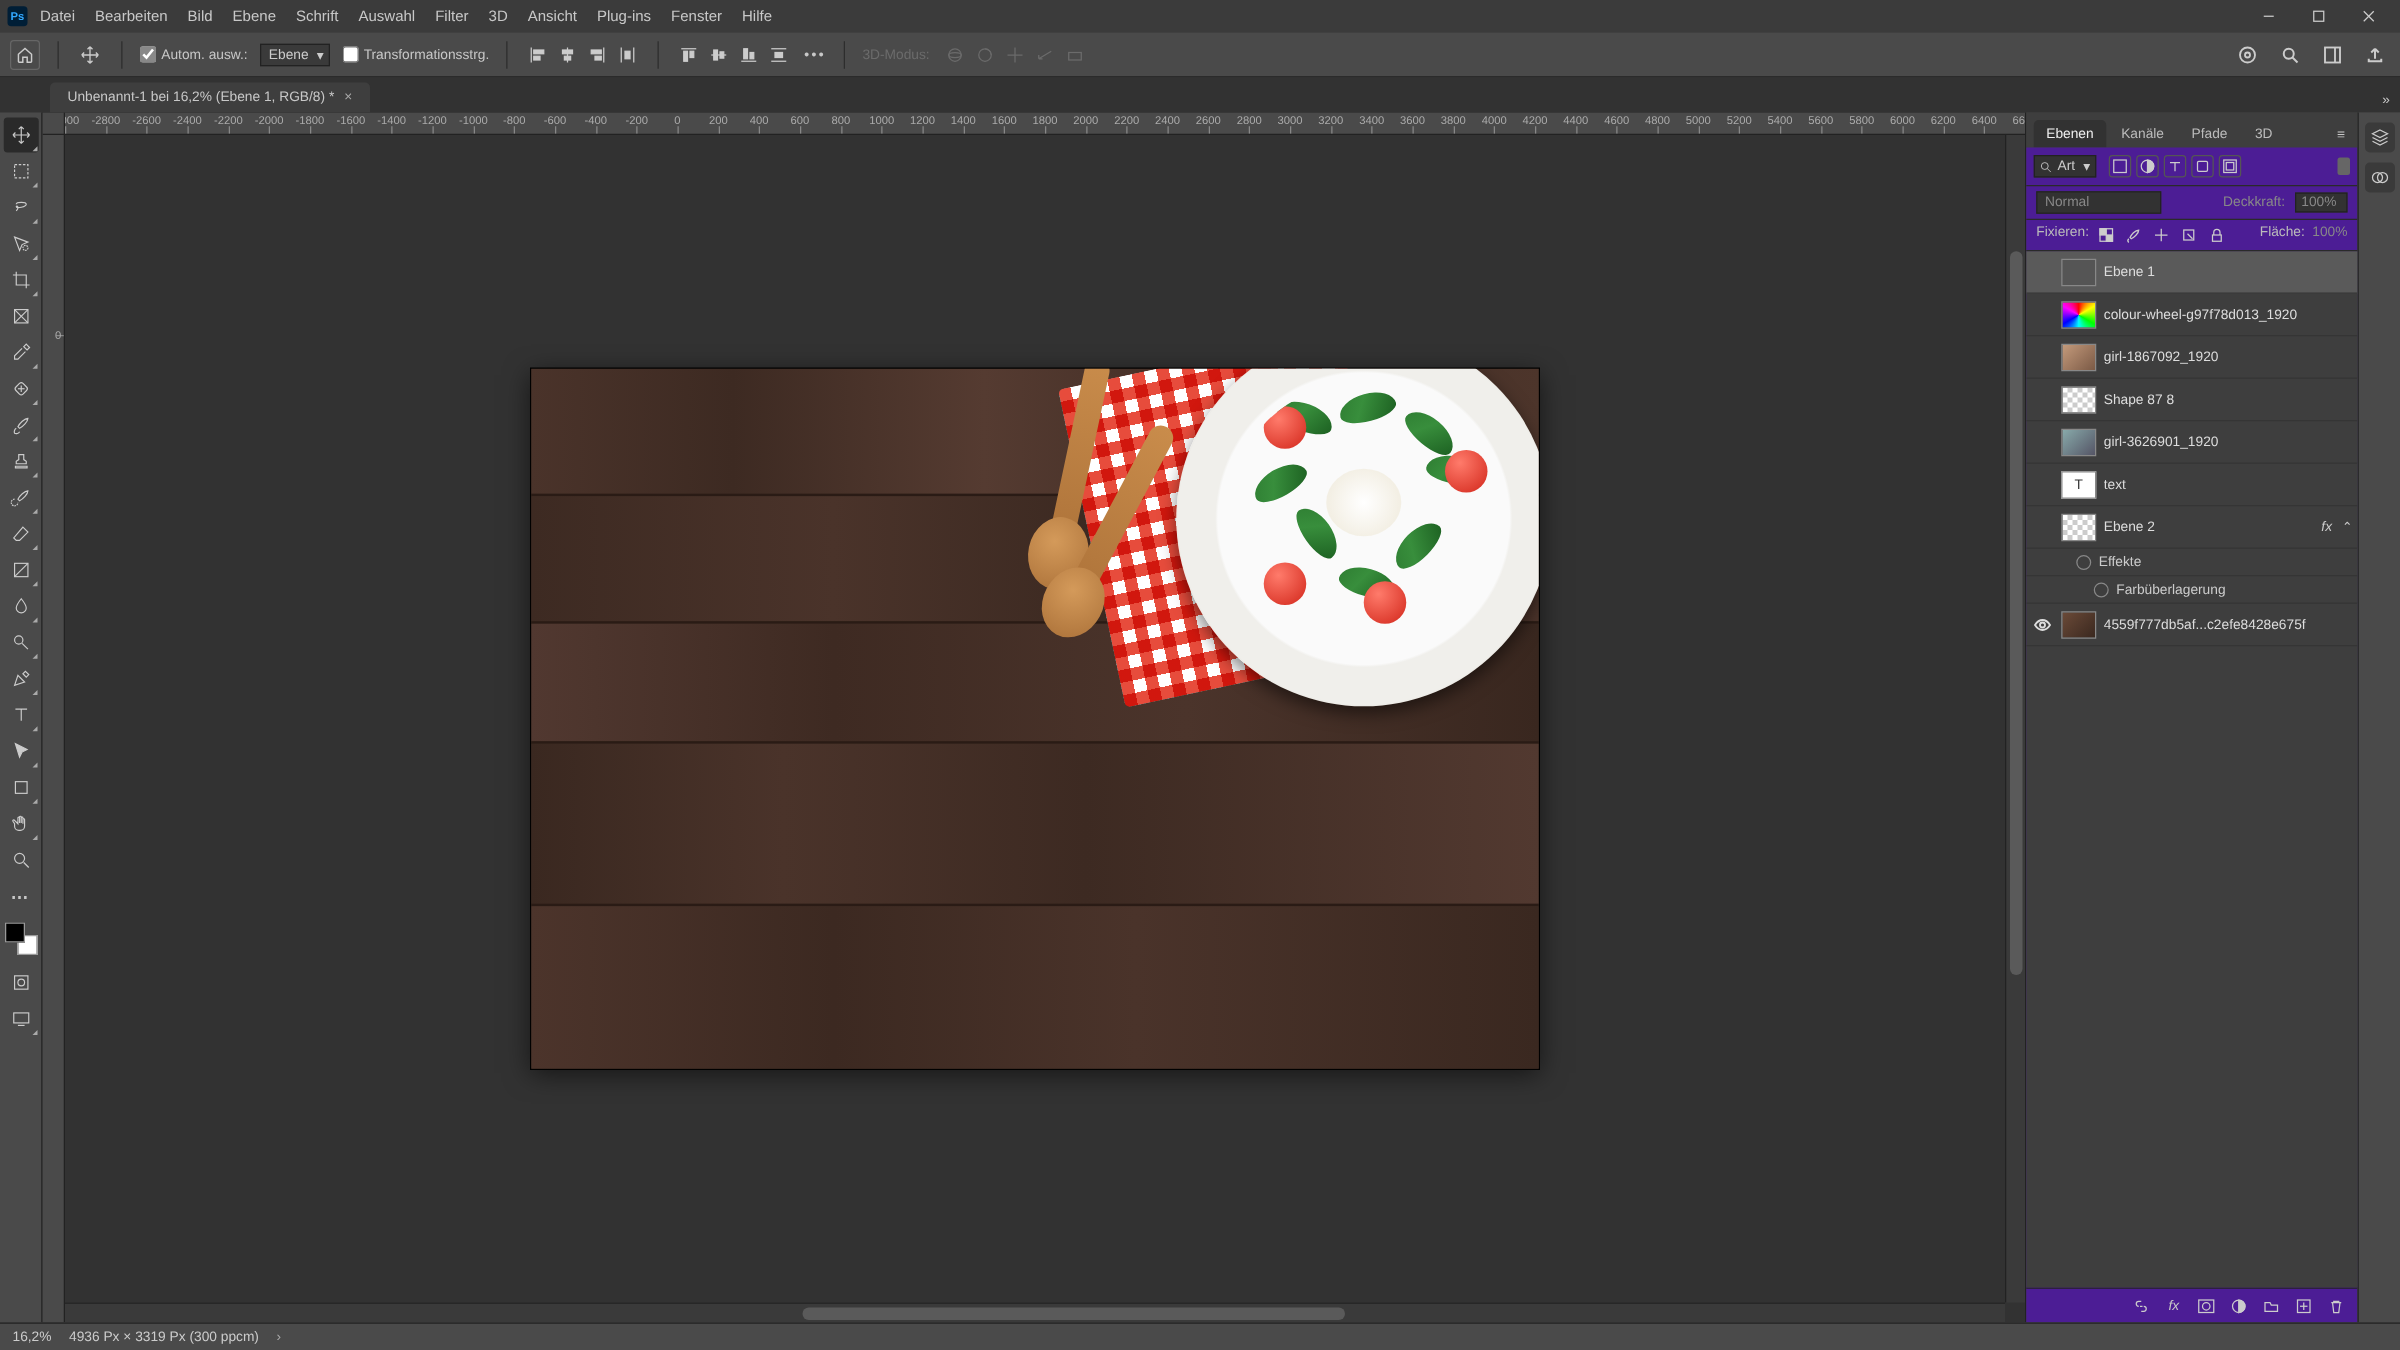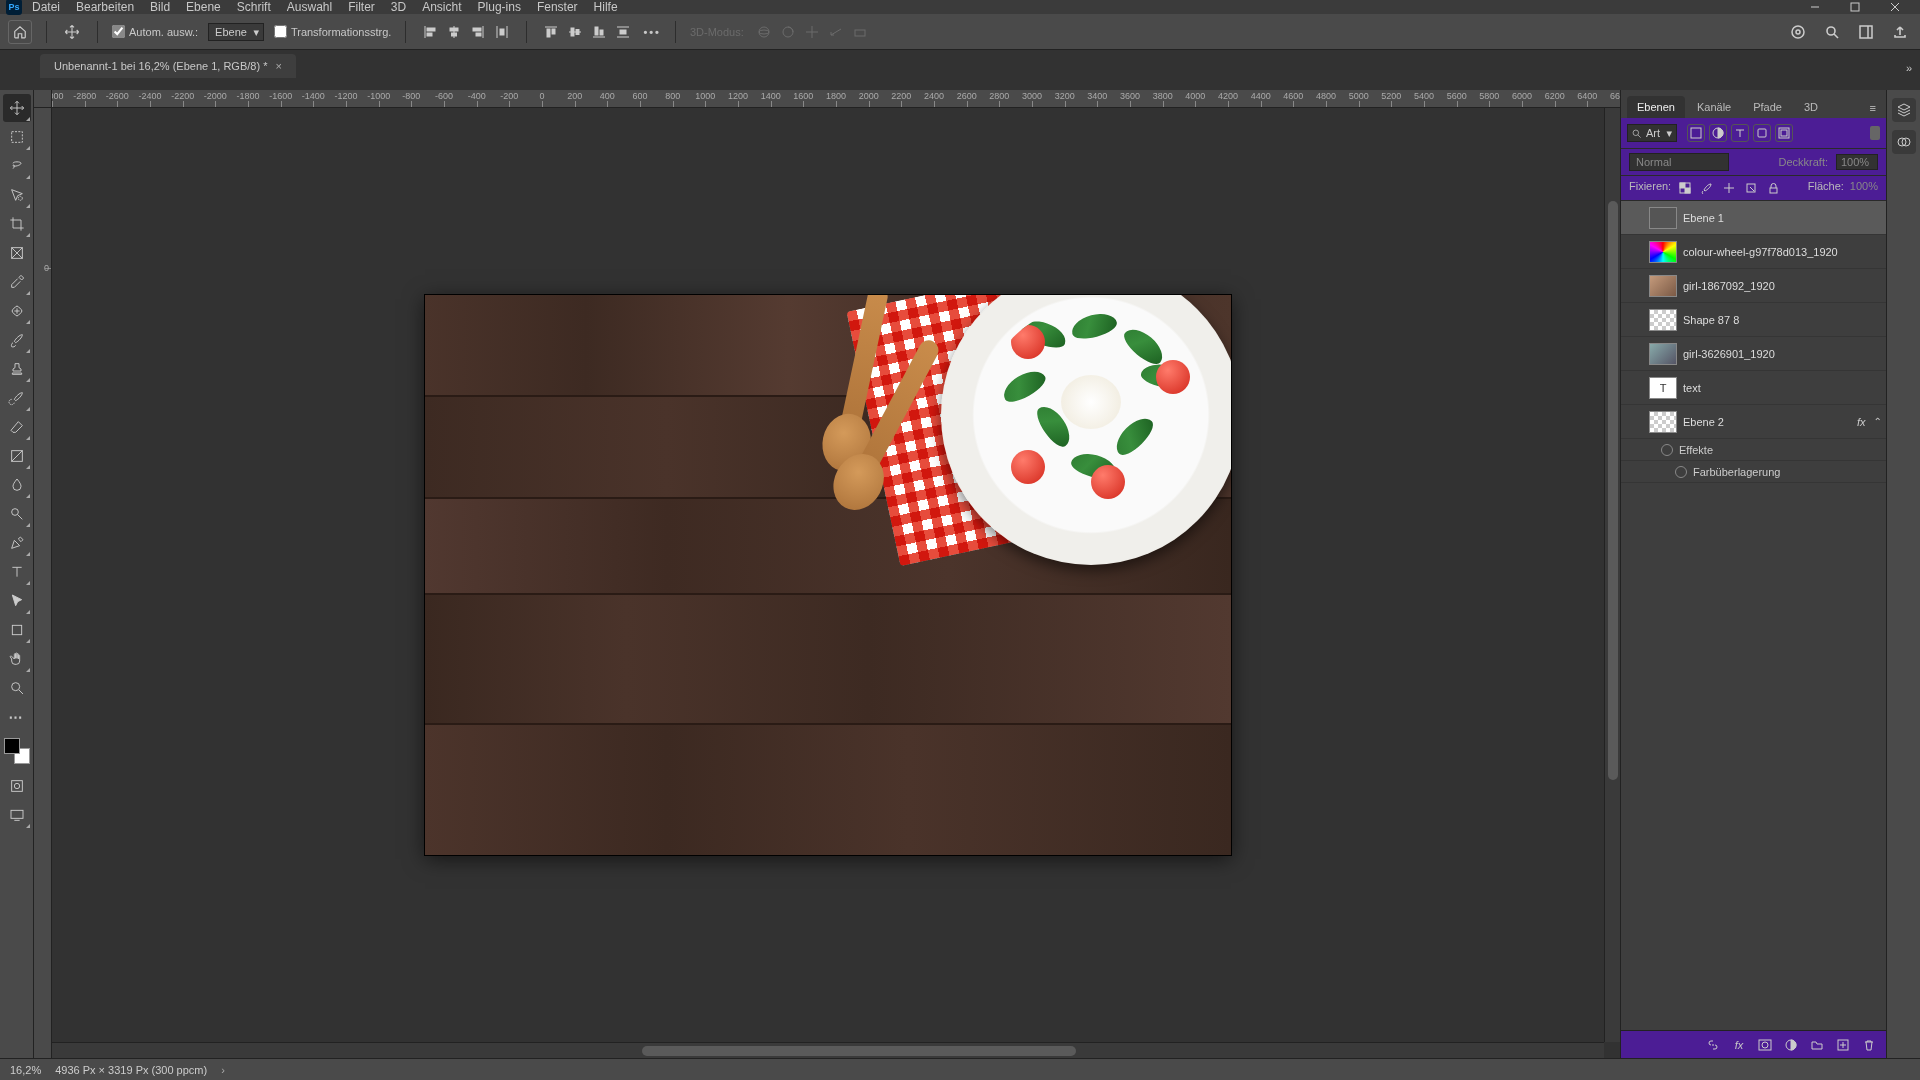--- a/index.html
+++ b/index.html
@@ -1,19 +1,19 @@
 <!DOCTYPE html>
 <html><head>
 <meta charset="utf-8">
 <style>
 * { margin: 0; padding: 0; box-sizing: border-box; font-family: "Segoe UI", Tahoma, sans-serif; user-select: none; }
 html, body { width: 1920px; height: 1080px; overflow: hidden; background: #323232; color: #c8c8c8; font-size: 11px; }
 
 
-.titlebar { height: 14px; background: #3b3b3b; display: flex; align-items: center; padding: 0 6px; gap: 2px; }
+.titlebar { height: 26px; background: #3b3b3b; display: flex; align-items: center; padding: 0 6px; gap: 2px; }
 .titlebar .ps-logo { width: 16px; height: 16px; background: #001e36; border-radius: 3px; display: flex; align-items: center; justify-content: center; color: #31a8ff; font-weight: bold; font-size: 9px; }
 .menu-item { padding: 4px 8px; cursor: pointer; font-size: 12px; }
 .titlebar .spacer { flex: 1; }
 .win-btn { width: 38px; height: 24px; display: flex; align-items: center; justify-content: center; cursor: pointer; }
 .win-btn svg { width: 10px; height: 10px; stroke: #ccc; fill: none; }
 
 
 .optionsbar { height: 36px; background: #4a4a4a; border-bottom: 1px solid #222; display: flex; align-items: center; padding: 0 8px; gap: 10px; }
 .optionsbar .home-btn { width: 24px; height: 24px; display:flex;align-items:center;justify-content:center;border:1px solid #666; border-radius:3px; }
 .opt-icon { width: 22px; height: 22px; display:flex;align-items:center;justify-content:center; }
@@ -752,20 +752,30 @@
               <div class="chev">⌃</div>
             </div>
             <div class="subrow">
               <div class="dot"></div>
               <span>Effekte</span>
             </div>
             <div class="subrow" style="padding-left: 54px;">
               <div class="dot"></div>
               <span>Farbüberlagerung</span>
             </div>
+            <div class="layer-row">
+              <div class="eye">
+                <svg width="14" height="14" stroke="#ddd" fill="none" stroke-width="1.5">
+                  <path d="M1 7s2.5-4 6-4 6 4 6 4-2.5 4-6 4-6-4-6-4z"></path>
+                  <circle cx="7" cy="7" r="2"></circle>
+                </svg>
+              </div>
+              <div class="thumb" style="background:linear-gradient(135deg,#6b4a38,#3a281f);"></div>
+              <div class="name">4559f777db5af...c2efe8428e675f</div>
+            </div>
           </div>
         <div class="lp-footer">
           <div class="fb">
               <svg width="14" height="14" stroke="#ccc" fill="none">
                 <path d="M5 7a2 2 0 0 1 0-4h2M9 7a2 2 0 0 1 0 4H7M6 7h2"></path>
               </svg>
             </div>
           <div class="fb">
               <span style="font-style:italic;">fx</span>
             </div>

